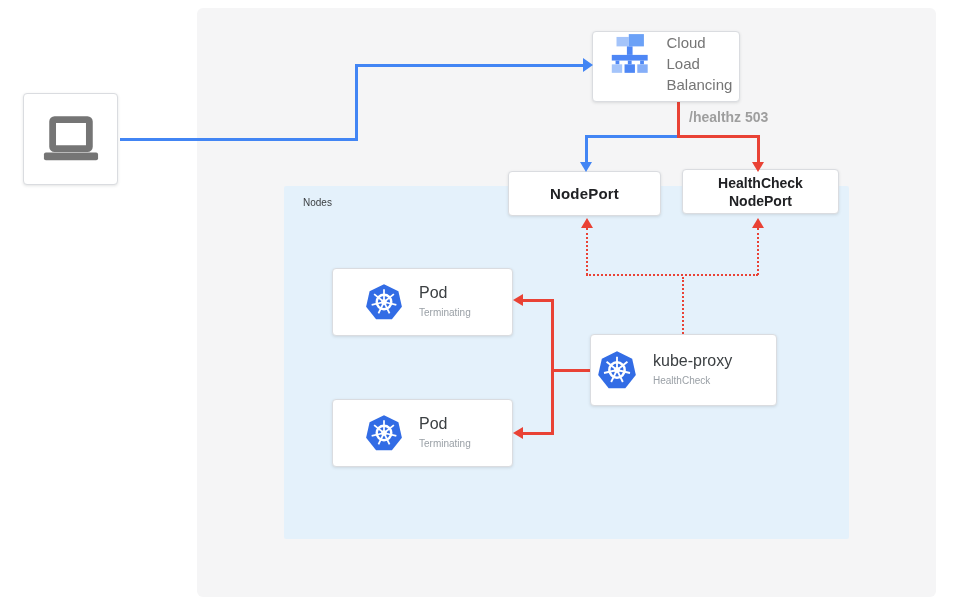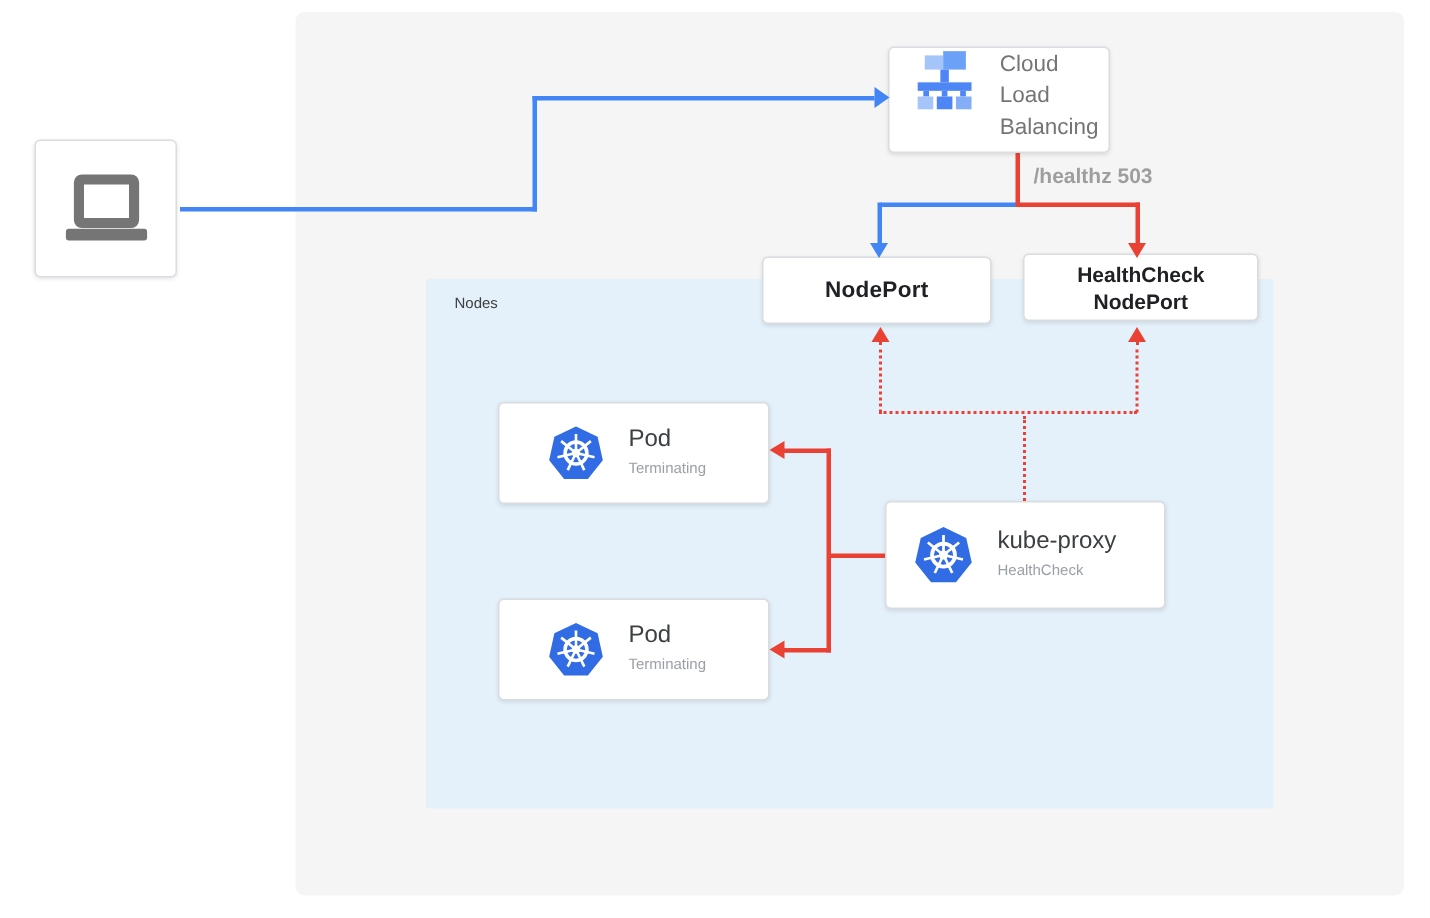--- a/index.html
+++ b/index.html
@@ -36,21 +36,21 @@
     display:flex;align-items:center;justify-content:center;}
   .np-label{font-weight:bold;font-size:15px;color:#202124;letter-spacing:.2px;}
 
   .hc-card{left:682px;top:169px;width:157px;height:45px;
     display:flex;flex-direction:column;align-items:center;justify-content:center;}
   .hc-label{font-weight:bold;font-size:14px;line-height:18px;color:#202124;text-align:center;}
 
   .pod-card{width:181px;height:68px;display:flex;align-items:center;padding-left:32px;gap:16px;}
   .pod1{left:332px;top:268px;} .pod2{left:332px;top:399px;}
   .kp-card{left:590px;top:334px;width:187px;height:72px;
-    display:flex;align-items:center;padding-left:18px;gap:16px;}
+    display:flex;align-items:center;padding-left:6px;gap:16px;}
   .card-title{font-size:16px;color:#3c4043;line-height:21px;}
   .card-sub{font-size:10px;color:#9aa0a6;line-height:20px;}
 
   .healthz{position:absolute;left:689px;top:109px;font-weight:bold;font-size:14px;color:#9e9e9e;text-align:center;}
 
   .line{position:absolute;}
   .blue{background:var(--blue);}
   .red{background:var(--red);}
   .h3{height:3px;} .v3{width:3px;}
   .dot-v{width:0;border-left:2px dotted var(--red);}

